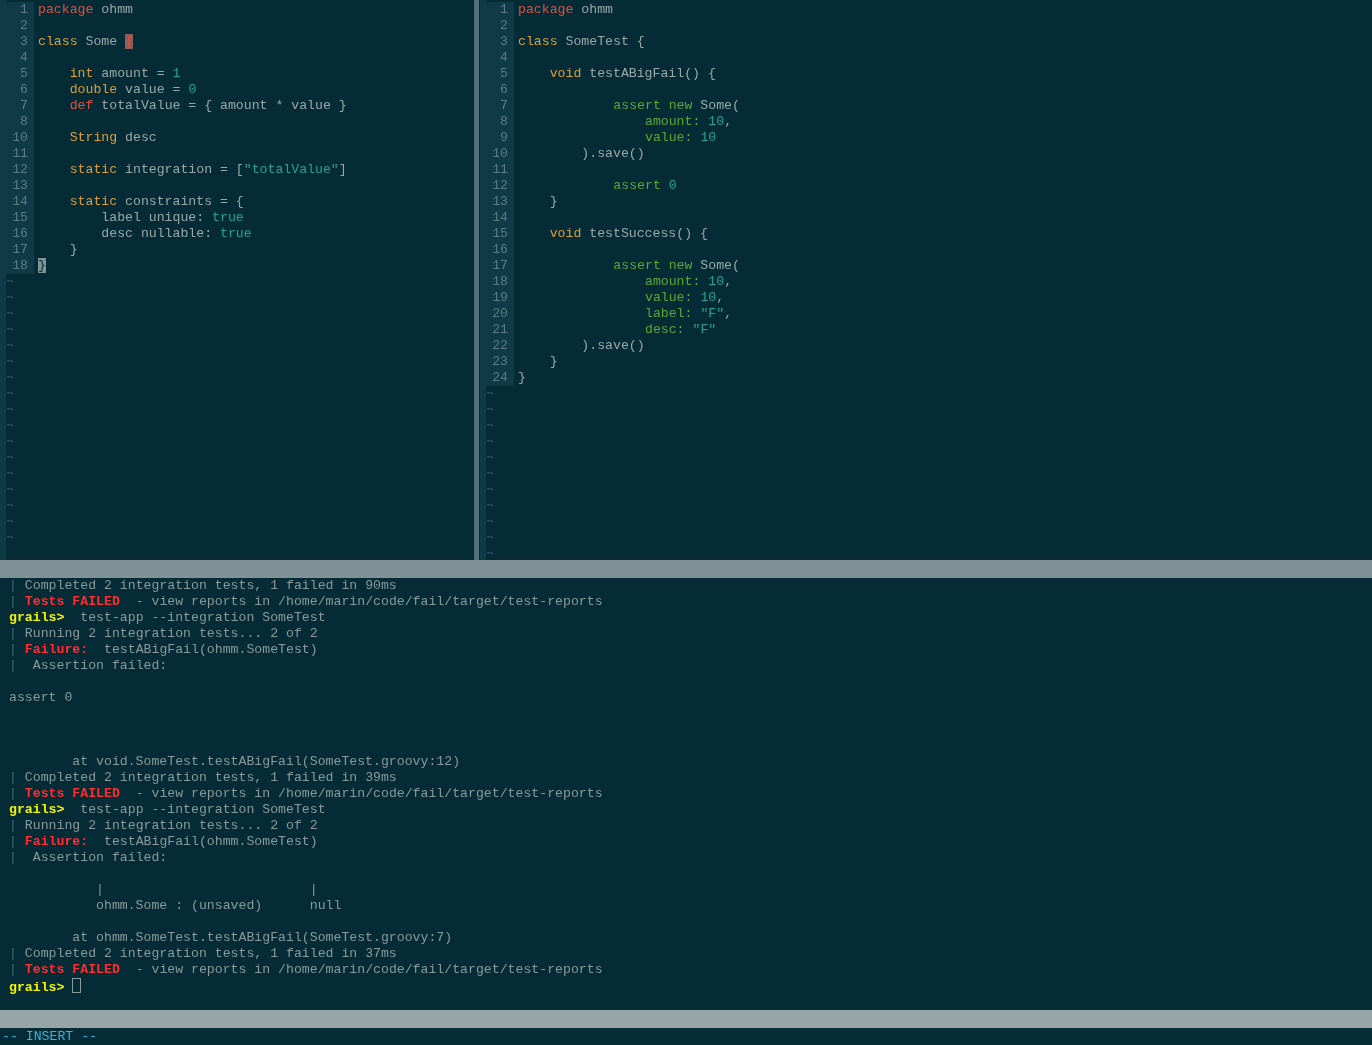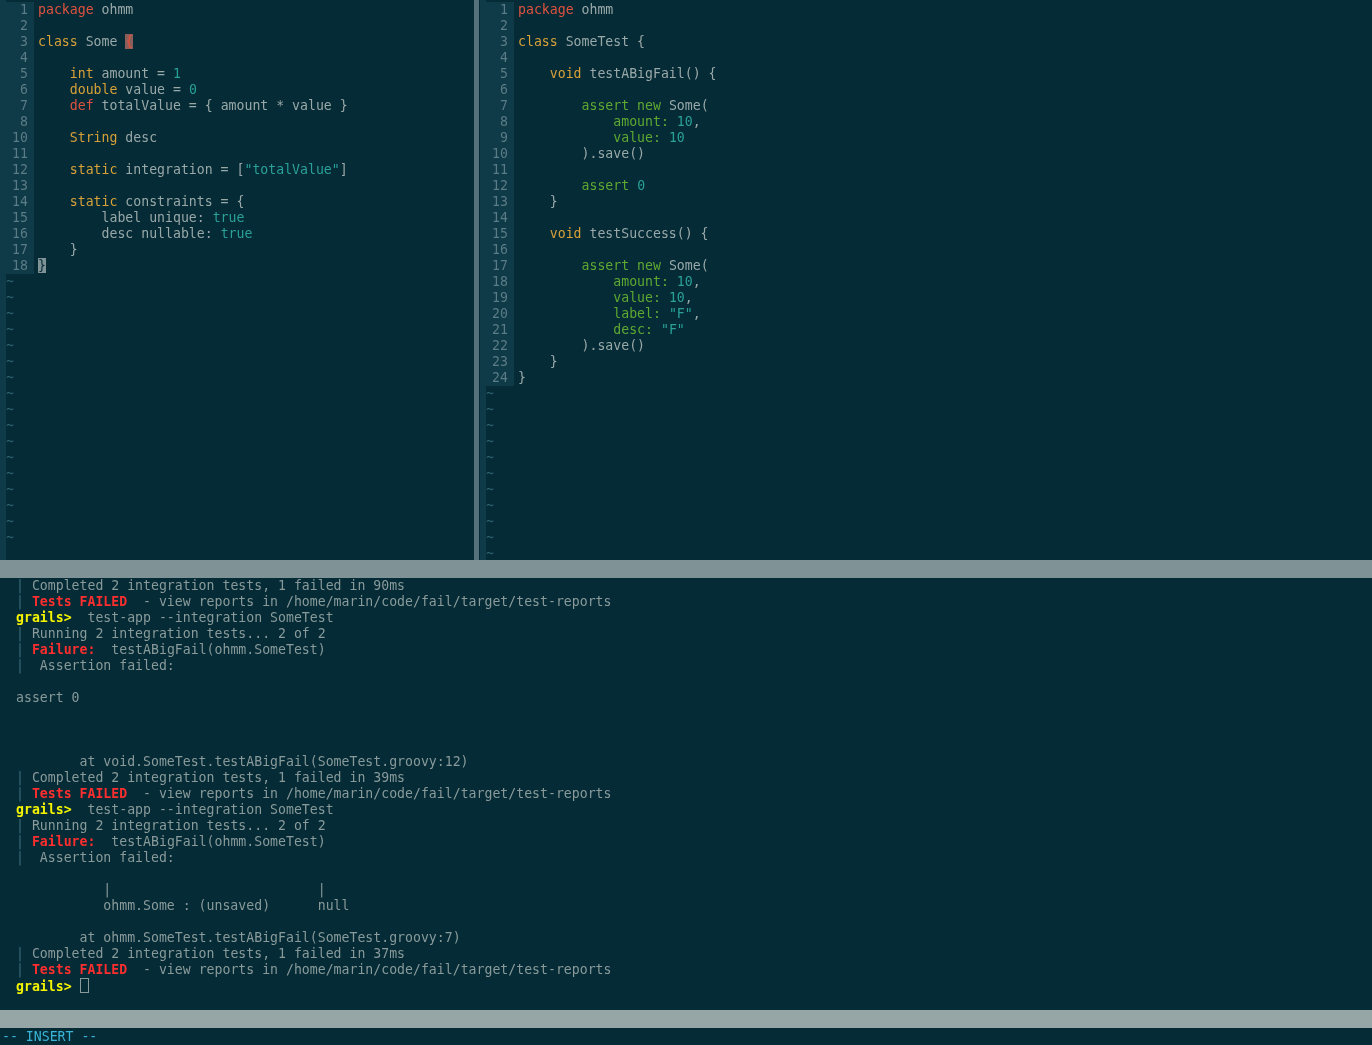--- a/index.html
+++ b/index.html
@@ -18,20 +18,21 @@
     color: #8a9a9a;
     -webkit-font-smoothing: antialiased;
   }
 
   
   #screen {
     position: relative;
     width: 1372px;
     height: 832px;
     background: #7dd3fc;
+    font-family: Liberation Mono, monospace;
   }
 
   
   #editor-region {
     position: absolute;
     left: 0; top: 0;
     width: 1372px;
     height: 560px;
     display: flex;
     flex-direction: row;
@@ -86,21 +87,21 @@
     padding-right: 0;
     width: 28px;
   }
 
   
   .kw      { color: #d8a038; }      
   .kw-red  { color: #e0523f; }      
   .ident   { color: #9aa8a8; }
   .num     { color: #2aa198; }
   .str     { color: #2aa198; }
-  .label   { color: #5fa832; }
+  .label   { color: #5fa832; margin-left: 32px; }
   .brace-hl{ color: #e0523f; background: #8d5e59; }
   .brace-red { color: #e0523f; }
   .cursor-block { background: #7f9296; color: #042b36; }
 
   
   #statusline-row {
     position: absolute;
     left: 0; top: 560px;
     width: 1372px;
     height: 18px;
@@ -128,21 +129,21 @@
     height: 432px;
     background: #042b36;
     overflow: hidden;
     padding-top: 0;
   }
   .tline {
     height: 16px;
     white-space: pre;
     display: block;
     color: #8a9a9a;
-    padding-left: 16px;
+    padding-left: 9px;
   }
   .tpipe   { color: #3d6d79; }
   .t-dim   { color: #8a9a9a; }
   .t-red   { color: #ff2e2e; font-weight: bold; }
   .t-yellow{ color: #f4f400; font-weight: bold; }
   .t-cursor{ background: transparent; border: 1px solid #8a9a9a; display: inline-block; width: 7px; height: 13px; vertical-align: -2px; }
 
   
   #bottom-statusline {
     position: absolute;

